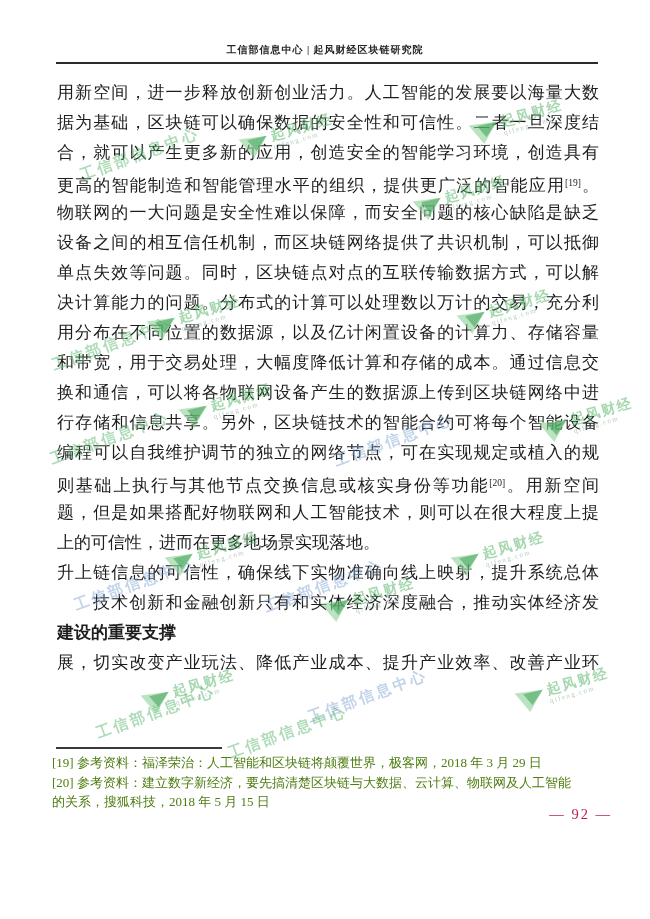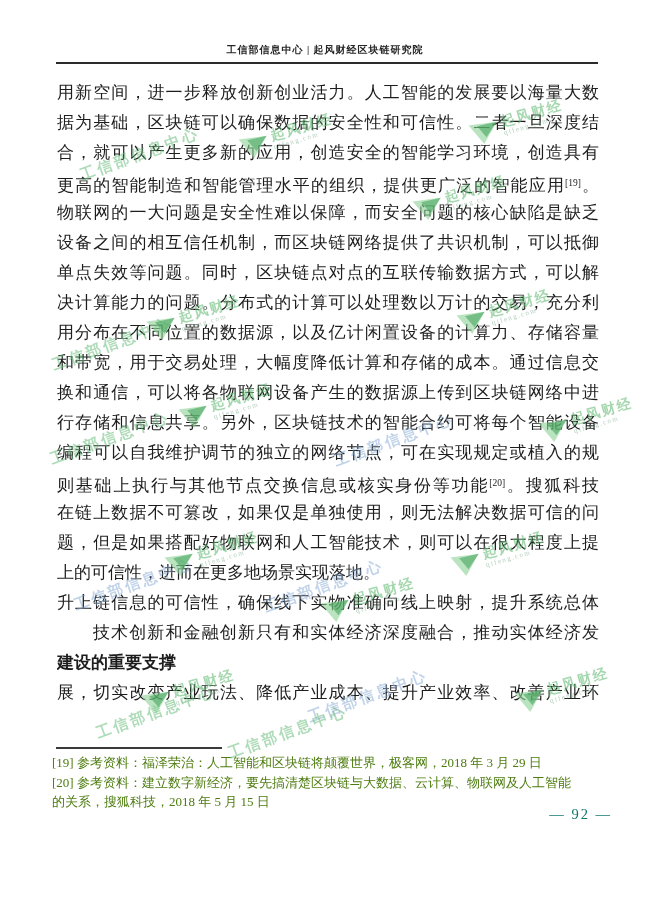--- a/index.html
+++ b/index.html
@@ -16,21 +16,21 @@
   
   .body-text{position:absolute;top:78px;left:57px;width:542px;font-size:17px;}
   .line{height:30px;line-height:30px;text-align:justify;text-align-last:justify;overflow:hidden;}
   .line.end{text-align-last:left;}
   .line.bold{font-weight:bold;}
   .line.indent{padding-left:36px;}
   .sup{font-size:9.5px;vertical-align:5px;letter-spacing:0;}
   
   .footnote-rule{position:absolute;top:747px;left:56px;width:166px;border-top:2px solid #3a3a3a;}
   .footnotes{position:absolute;top:753px;left:52px;width:578px;font-size:13px;line-height:19.5px;color:#4d7c0f;}
-  .page-number{position:absolute;top:806px;right:38px;font-size:14.5px;letter-spacing:2px;color:#0f766e;}
+  .page-number{position:absolute;top:806px;right:38px;font-size:14.5px;letter-spacing:2px;color:#be185d;}
   
   .wm-layer{position:absolute;inset:0;pointer-events:none;z-index:5;}
   .wm-org{
     position:absolute;font-size:15px;font-weight:bold;letter-spacing:3px;white-space:nowrap;
     transform:rotate(-20deg);transform-origin:left bottom;
   }
   .wm-org.g{color:rgba(98,186,116,0.52);}
   .wm-org.b{color:rgba(126,164,209,0.48);}
   .wm-brand{
     position:absolute;display:flex;align-items:center;gap:3px;
@@ -57,22 +57,21 @@
       <div class="line"><span>更高的智能制造和智能管理水平的组织，提供更广泛的智能应用</span><span class="sup">[19]</span><span>。</span></div>
       <div class="line"><span>物联网的一大问题是安全性难以保障，而安全问题的核心缺陷是缺乏</span></div>
       <div class="line"><span>设备之间的相互信任机制，而区块链网络提供了共识机制，可以抵御</span></div>
       <div class="line"><span>单点失效等问题。同时，区块链点对点的互联传输数据方式，可以解</span></div>
       <div class="line"><span>决计算能力的问题。分布式的计算可以处理数以万计的交易，充分利</span></div>
       <div class="line"><span>用分布在不同位置的数据源，以及亿计闲置设备的计算力、存储容量</span></div>
       <div class="line"><span>和带宽，用于交易处理，大幅度降低计算和存储的成本。通过信息交</span></div>
       <div class="line"><span>换和通信，可以将各物联网设备产生的数据源上传到区块链网络中进</span></div>
       <div class="line"><span>行存储和信息共享。另外，区块链技术的智能合约可将每个智能设备</span></div>
       <div class="line"><span>编程可以自我维护调节的独立的网络节点，可在实现规定或植入的规</span></div>
-      <div class="line"><span>则基础上执行与其他节点交换信息或核实身份等功能</span><span class="sup">[20]</span><span>。搜狐科技</span></div>
-      <div class="line"><span>在链上数据不可篡改，如果仅是单独使用，则无法解决数据可信的问</span></div>
+      <div class="line"><span>则基础上执行与其他节点交换信息或核实身份等功能</span><span class="sup">[20]</span><span>。用新空间</span></div>
       <div class="line"><span>题，但是如果搭配好物联网和人工智能技术，则可以在很大程度上提</span></div>
       <div class="line end"><span>上的可信性，进而在更多地场景实现落地。</span></div>
       <div class="line"><span>升上链信息的可信性，确保线下实物准确向线上映射，提升系统总体</span></div>
       <div class="line indent"><span>技术创新和金融创新只有和实体经济深度融合，推动实体经济发</span></div>
       <div class="line bold end"><span>建设的重要支撑</span></div>
       <div class="line"><span>展，切实改变产业玩法、降低产业成本、提升产业效率、改善产业环</span></div>
     </div>
 
   <div class="footnote-rule"></div>
   <div class="footnotes">

